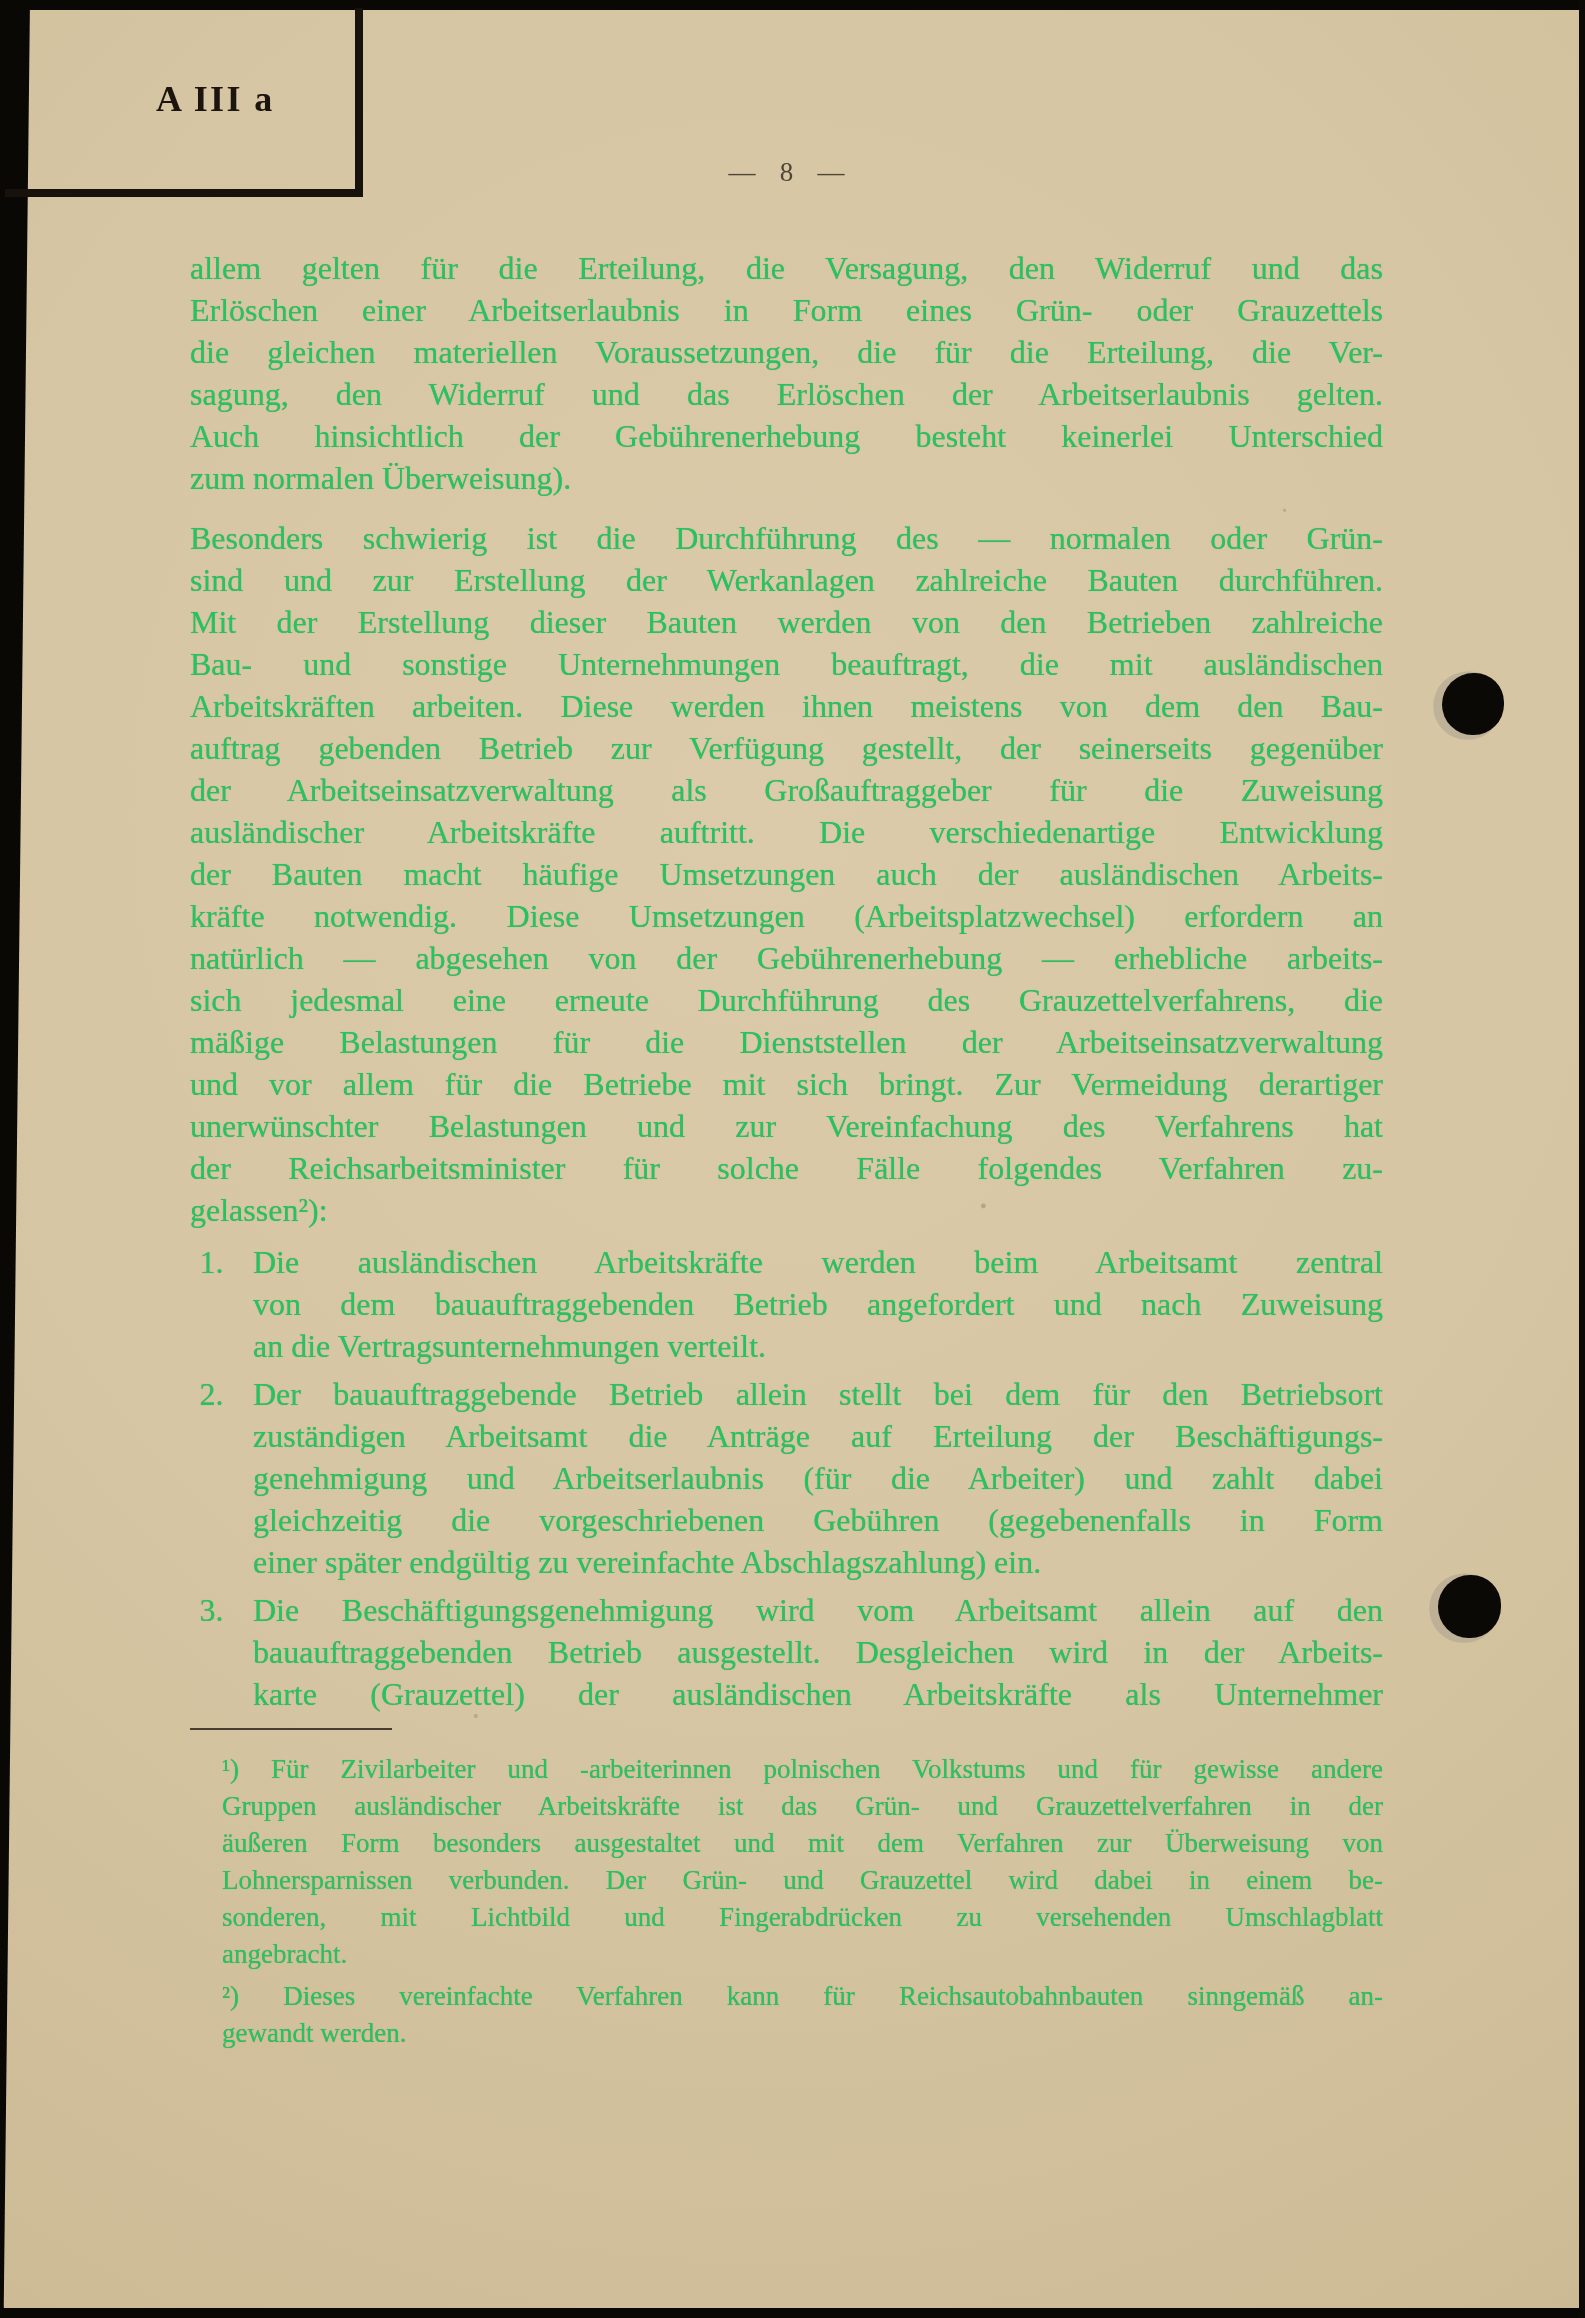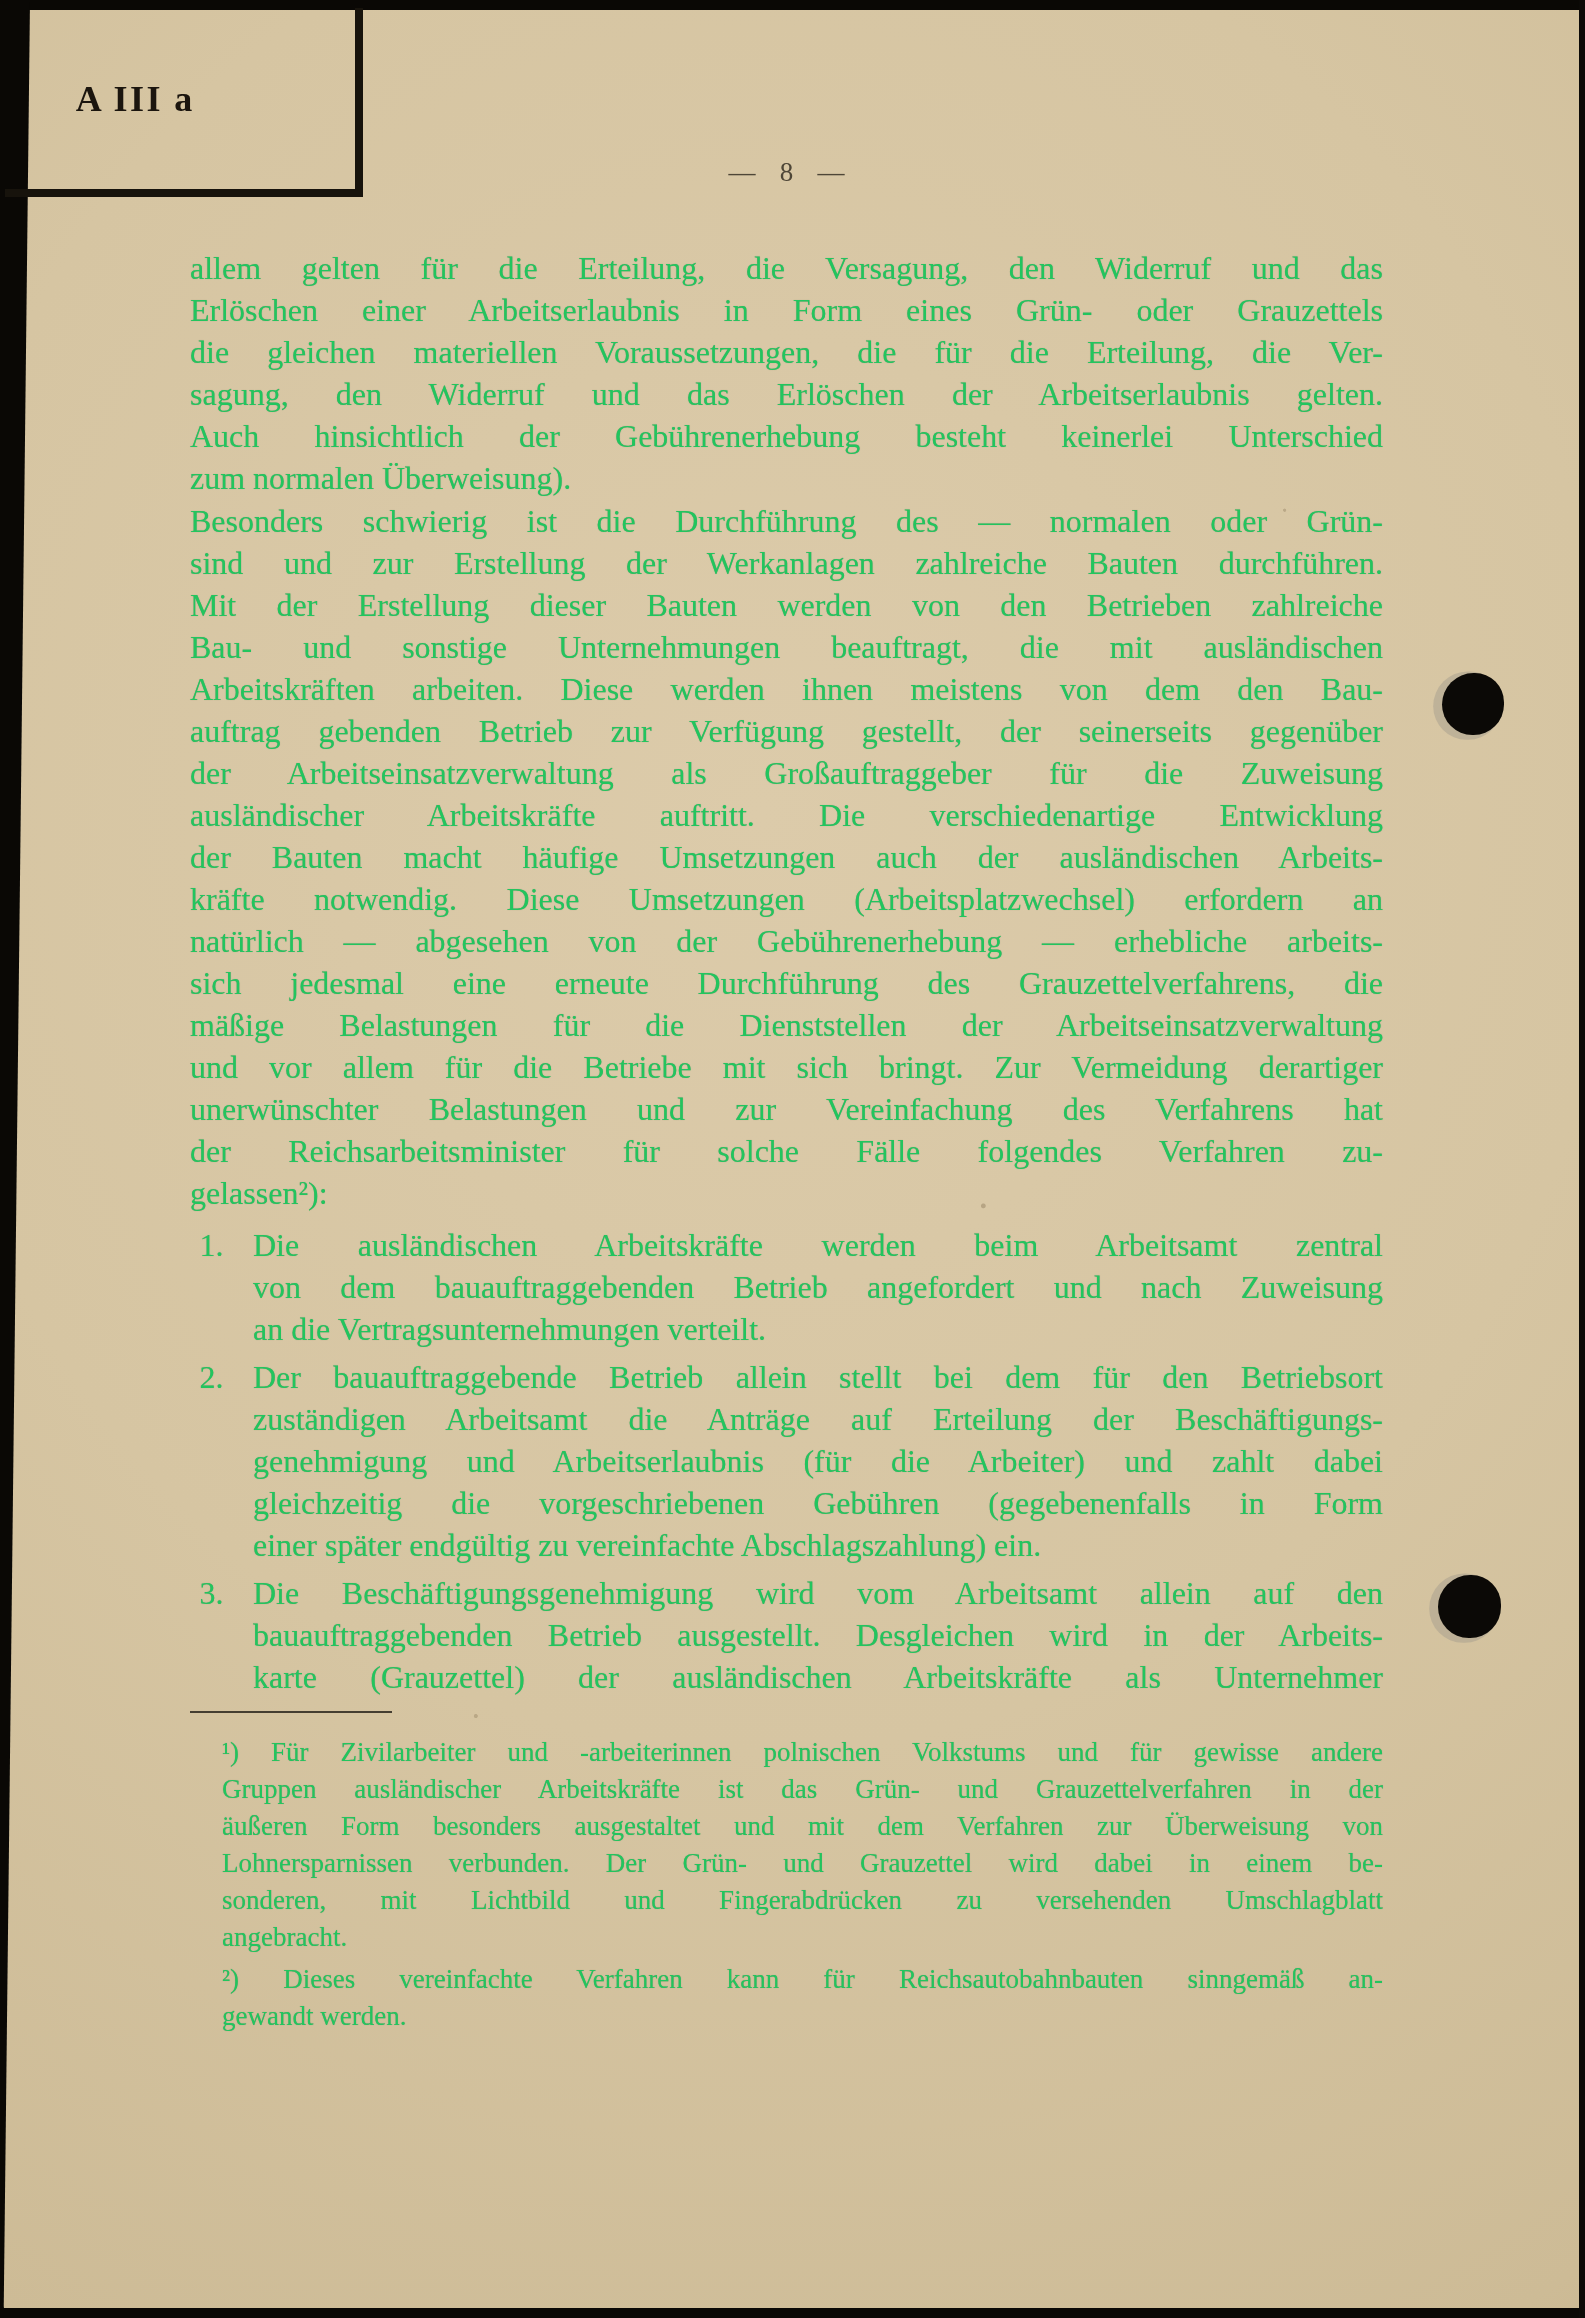--- a/index.html
+++ b/index.html
@@ -29,21 +29,21 @@
   .edge-bottom { position:absolute; bottom:0; left:0; width:100%; height:11px; background:#0a0805; z-index:5; }
   .edge-left   { position:absolute; top:0; left:0; width:30px; height:100%; background:#0a0805;
                  clip-path: polygon(0 0, 100% 0, 12% 100%, 0 100%); z-index:5; }
   .edge-right  { position:absolute; top:0; right:0; width:7.1px; height:100%; background:#0c0a07; z-index:5; }
   
   .corner-box {
     position: absolute; left: 4.8px; top: 8px;
     width: 279px; height: 181px;
     border-right: 8px solid #17130c;
     border-bottom: 8px solid #17130c;
-    display: flex; align-items: center; 
+    display: flex; align-items: center; justify-content: center;
     padding-left: 71px;
     z-index: 6;
   }
   .corner-box .label {
     font-size: 36px; font-weight: bold; color: #1b150e;
     letter-spacing: 2.4px;
   }
   
   .pageno {
     position: absolute; left: 190px; width: 1193px; top: 157px;
@@ -55,21 +55,21 @@
   
   .content {
     position: absolute; left: 190px; top: 247px; width: 1193px;
     color: #22c55e;
     font-size: 32px; line-height: 42px;
     text-shadow: 0 0 0.8px rgba(50,45,37,0.35);
     z-index: 4;
   }
   .tline { text-align: justify; text-align-last: justify; white-space: normal; }
   .tline-last { text-align-last: left; }
-  .para2 { margin-top: 1px; }
+  .para2 { margin-top: 18px; }
   .olist { margin-top: 9.5px; }
   .li { display: flex; margin-bottom: 6.3px; }
   .li-num { flex: none; width: 63px; padding-left: 9.5px; box-sizing: border-box; }
   .li-body { flex: 1; min-width: 0; }
   
   .fn-rule {
     width: 202px; height: 2.4px; background: #453e31;
     margin: 12.7px 0 20.6px 0;
   }
   .fn {

